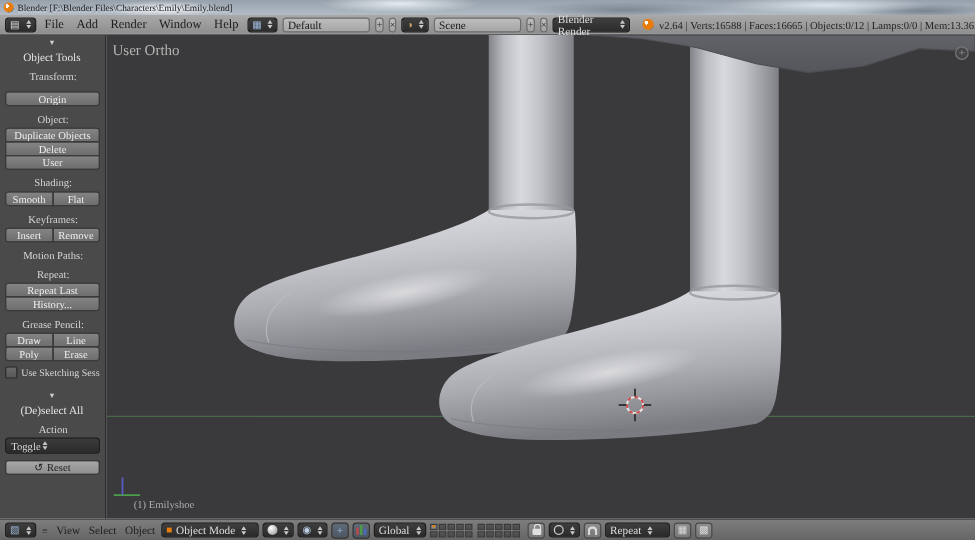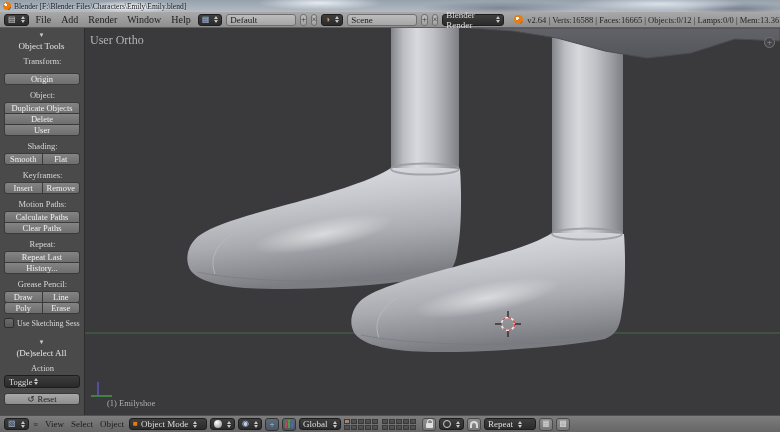--- a/index.html
+++ b/index.html
@@ -160,24 +160,20 @@
     <div class="row2">
       <div class="btn">Smooth</div>
       <div class="btn">Flat</div>
     </div>
     <div class="shelf-label">Keyframes:</div>
     <div class="row2">
       <div class="btn">Insert</div>
       <div class="btn">Remove</div>
     </div>
     <div class="shelf-label">Motion Paths:</div>
-    <div class="stack">
-      <div class="btn">Calculate Paths</div>
-      <div class="btn">Clear Paths</div>
-    </div>
     <div class="shelf-label">Repeat:</div>
     <div class="stack">
       <div class="btn">Repeat Last</div>
       <div class="btn">History...</div>
     </div>
     <div class="shelf-label">Grease Pencil:</div>
     <div class="row2">
       <div class="btn">Draw</div>
       <div class="btn">Line</div>
     </div>

